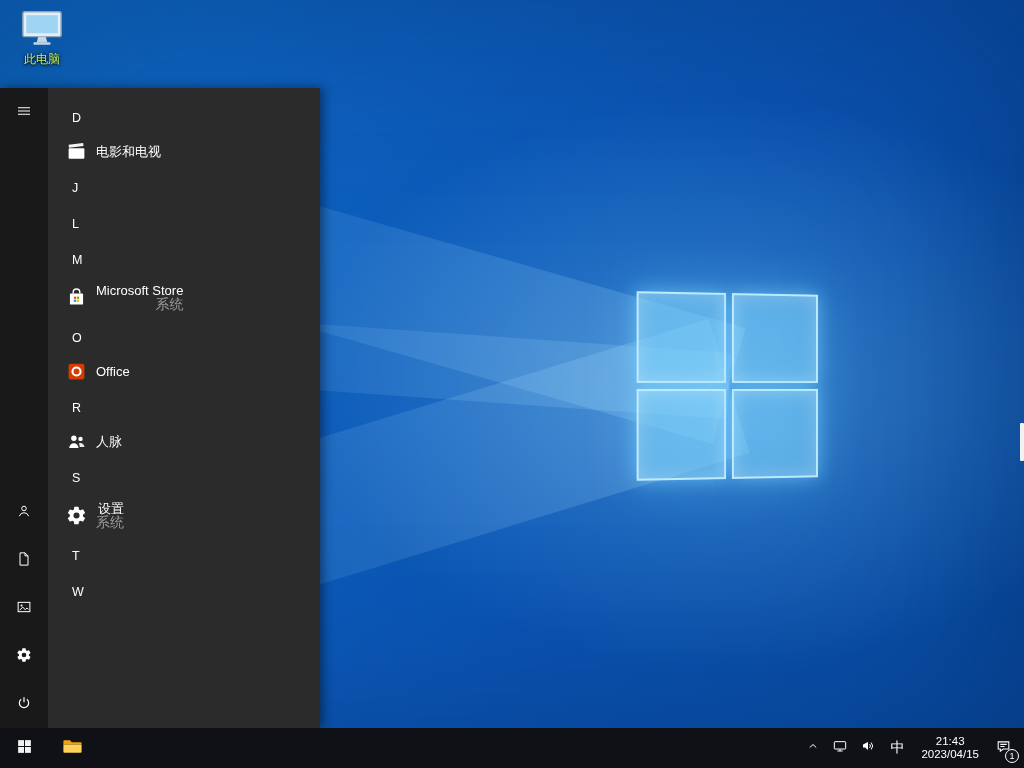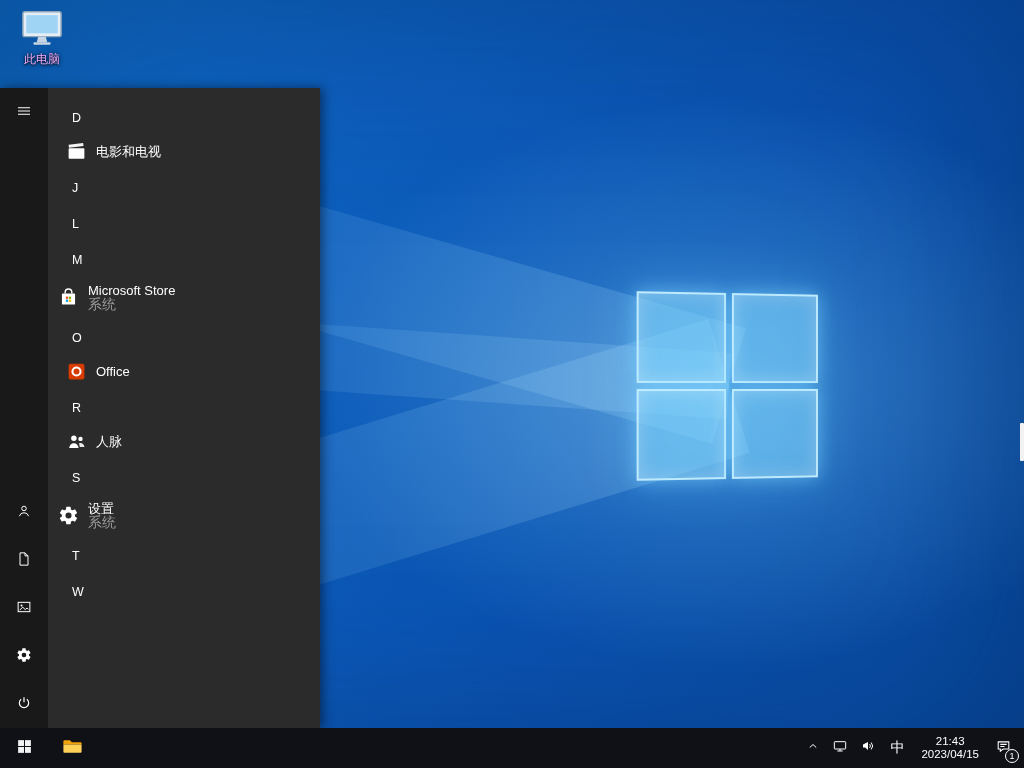--- a/index.html
+++ b/index.html
@@ -43,21 +43,21 @@
 
   
   .desktop-icon {
     position: absolute; left: 10px; top: 8px; width: 64px;
     display: flex; flex-direction: column; align-items: center; gap: 1px;
     cursor: pointer; z-index: 2;
   }
   .desktop-icon .di-img { width: 46px; height: 42px; }
   .desktop-icon .di-img svg { width: 100%; height: 100%; }
   .desktop-icon .label {
-    font-size: 12px; color: #f0abfc; text-align: right;
+    font-size: 12px; color: #bef264; text-align: right;
     text-shadow: 0 1px 2px rgba(0,0,0,.95), 0 0 4px rgba(0,0,0,.85);
   }
 
   
   .start-menu {
     position: absolute; left: 0; top: 88px; width: 320px; height: 640px;
     display: flex; background: #2b2b2b; z-index: 5; overflow: hidden;
     box-shadow: 3px 0 10px rgba(0,0,0,.45);
   }
   .rail {
@@ -73,24 +73,24 @@
   .app-list { flex: 1; padding-top: 10px; overflow: hidden; }
   .list-header {
     height: 32px; margin-top: 4px; padding-left: 24px;
     display: flex; align-items: center;
     color: #fff; font-size: 12.5px; cursor: pointer;
   }
   .app-row {
     height: 34px; padding-left: 16px; display: flex; align-items: center;
     color: #fff; cursor: pointer;
   }
-  .app-row.two-line { height: 42px; padding-left: 8px; }
+  .app-row.two-line { height: 42px; }
   .app-row .icon { width: 24px; height: 24px; flex: 0 0 24px; display: flex; align-items: center; justify-content: center; color: #fff; }
   .app-row .icon svg { width: 21px; height: 21px; }
-  .app-text { margin-left: 8px; display: flex; flex-direction: column; justify-content: center; min-width: 0; }
+  .app-text { margin-left: 8px; display: flex; flex-direction: column; justify-content: center; min-width: 0; align-items: flex-end; }
   .app-label { font-size: 13px; line-height: 15px; white-space: nowrap; }
   .app-sublabel { font-size: 14px; line-height: 13px; color: #9a9a9a; }
   .expand { margin-left: auto; margin-right: 16px; width: 14px; height: 14px; color: #d5d5d5; }
   .expand svg { width: 14px; height: 14px; }
 
   
   .taskbar {
     position: absolute; left: 0; bottom: 0; width: 1024px; height: 40px;
     background: #0f1117; display: flex; align-items: stretch; z-index: 10; color: #fff;
   }

